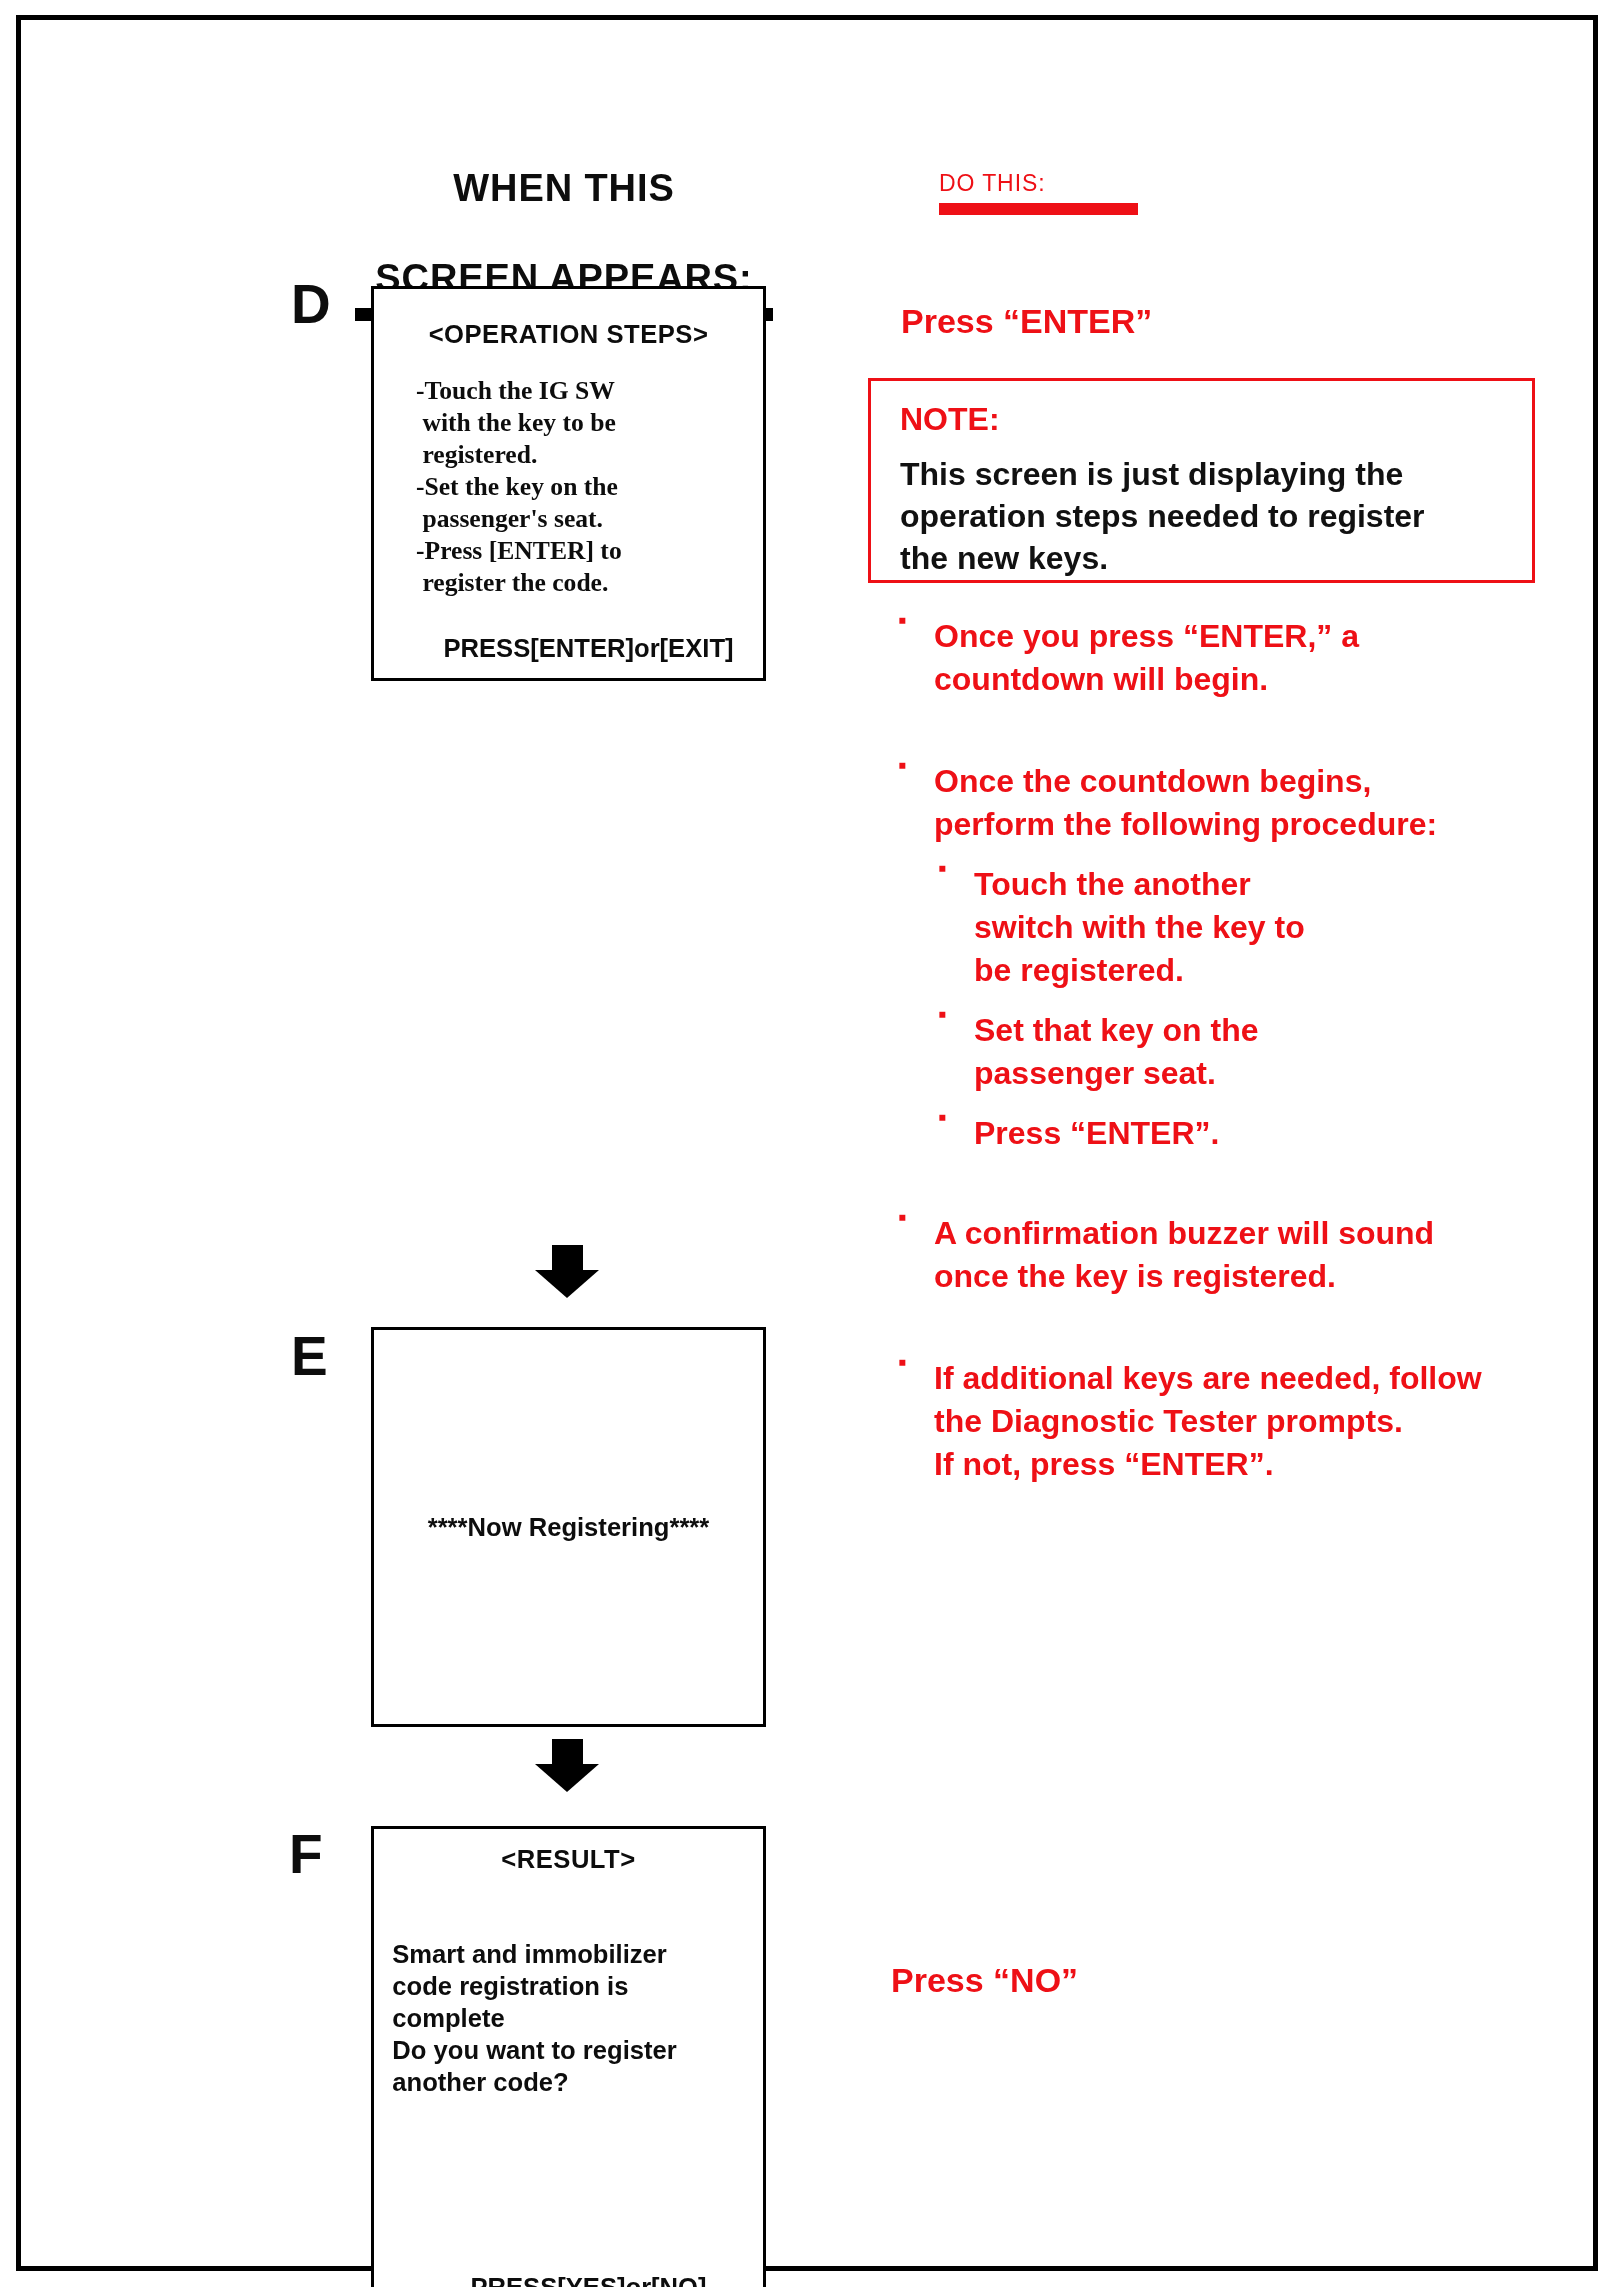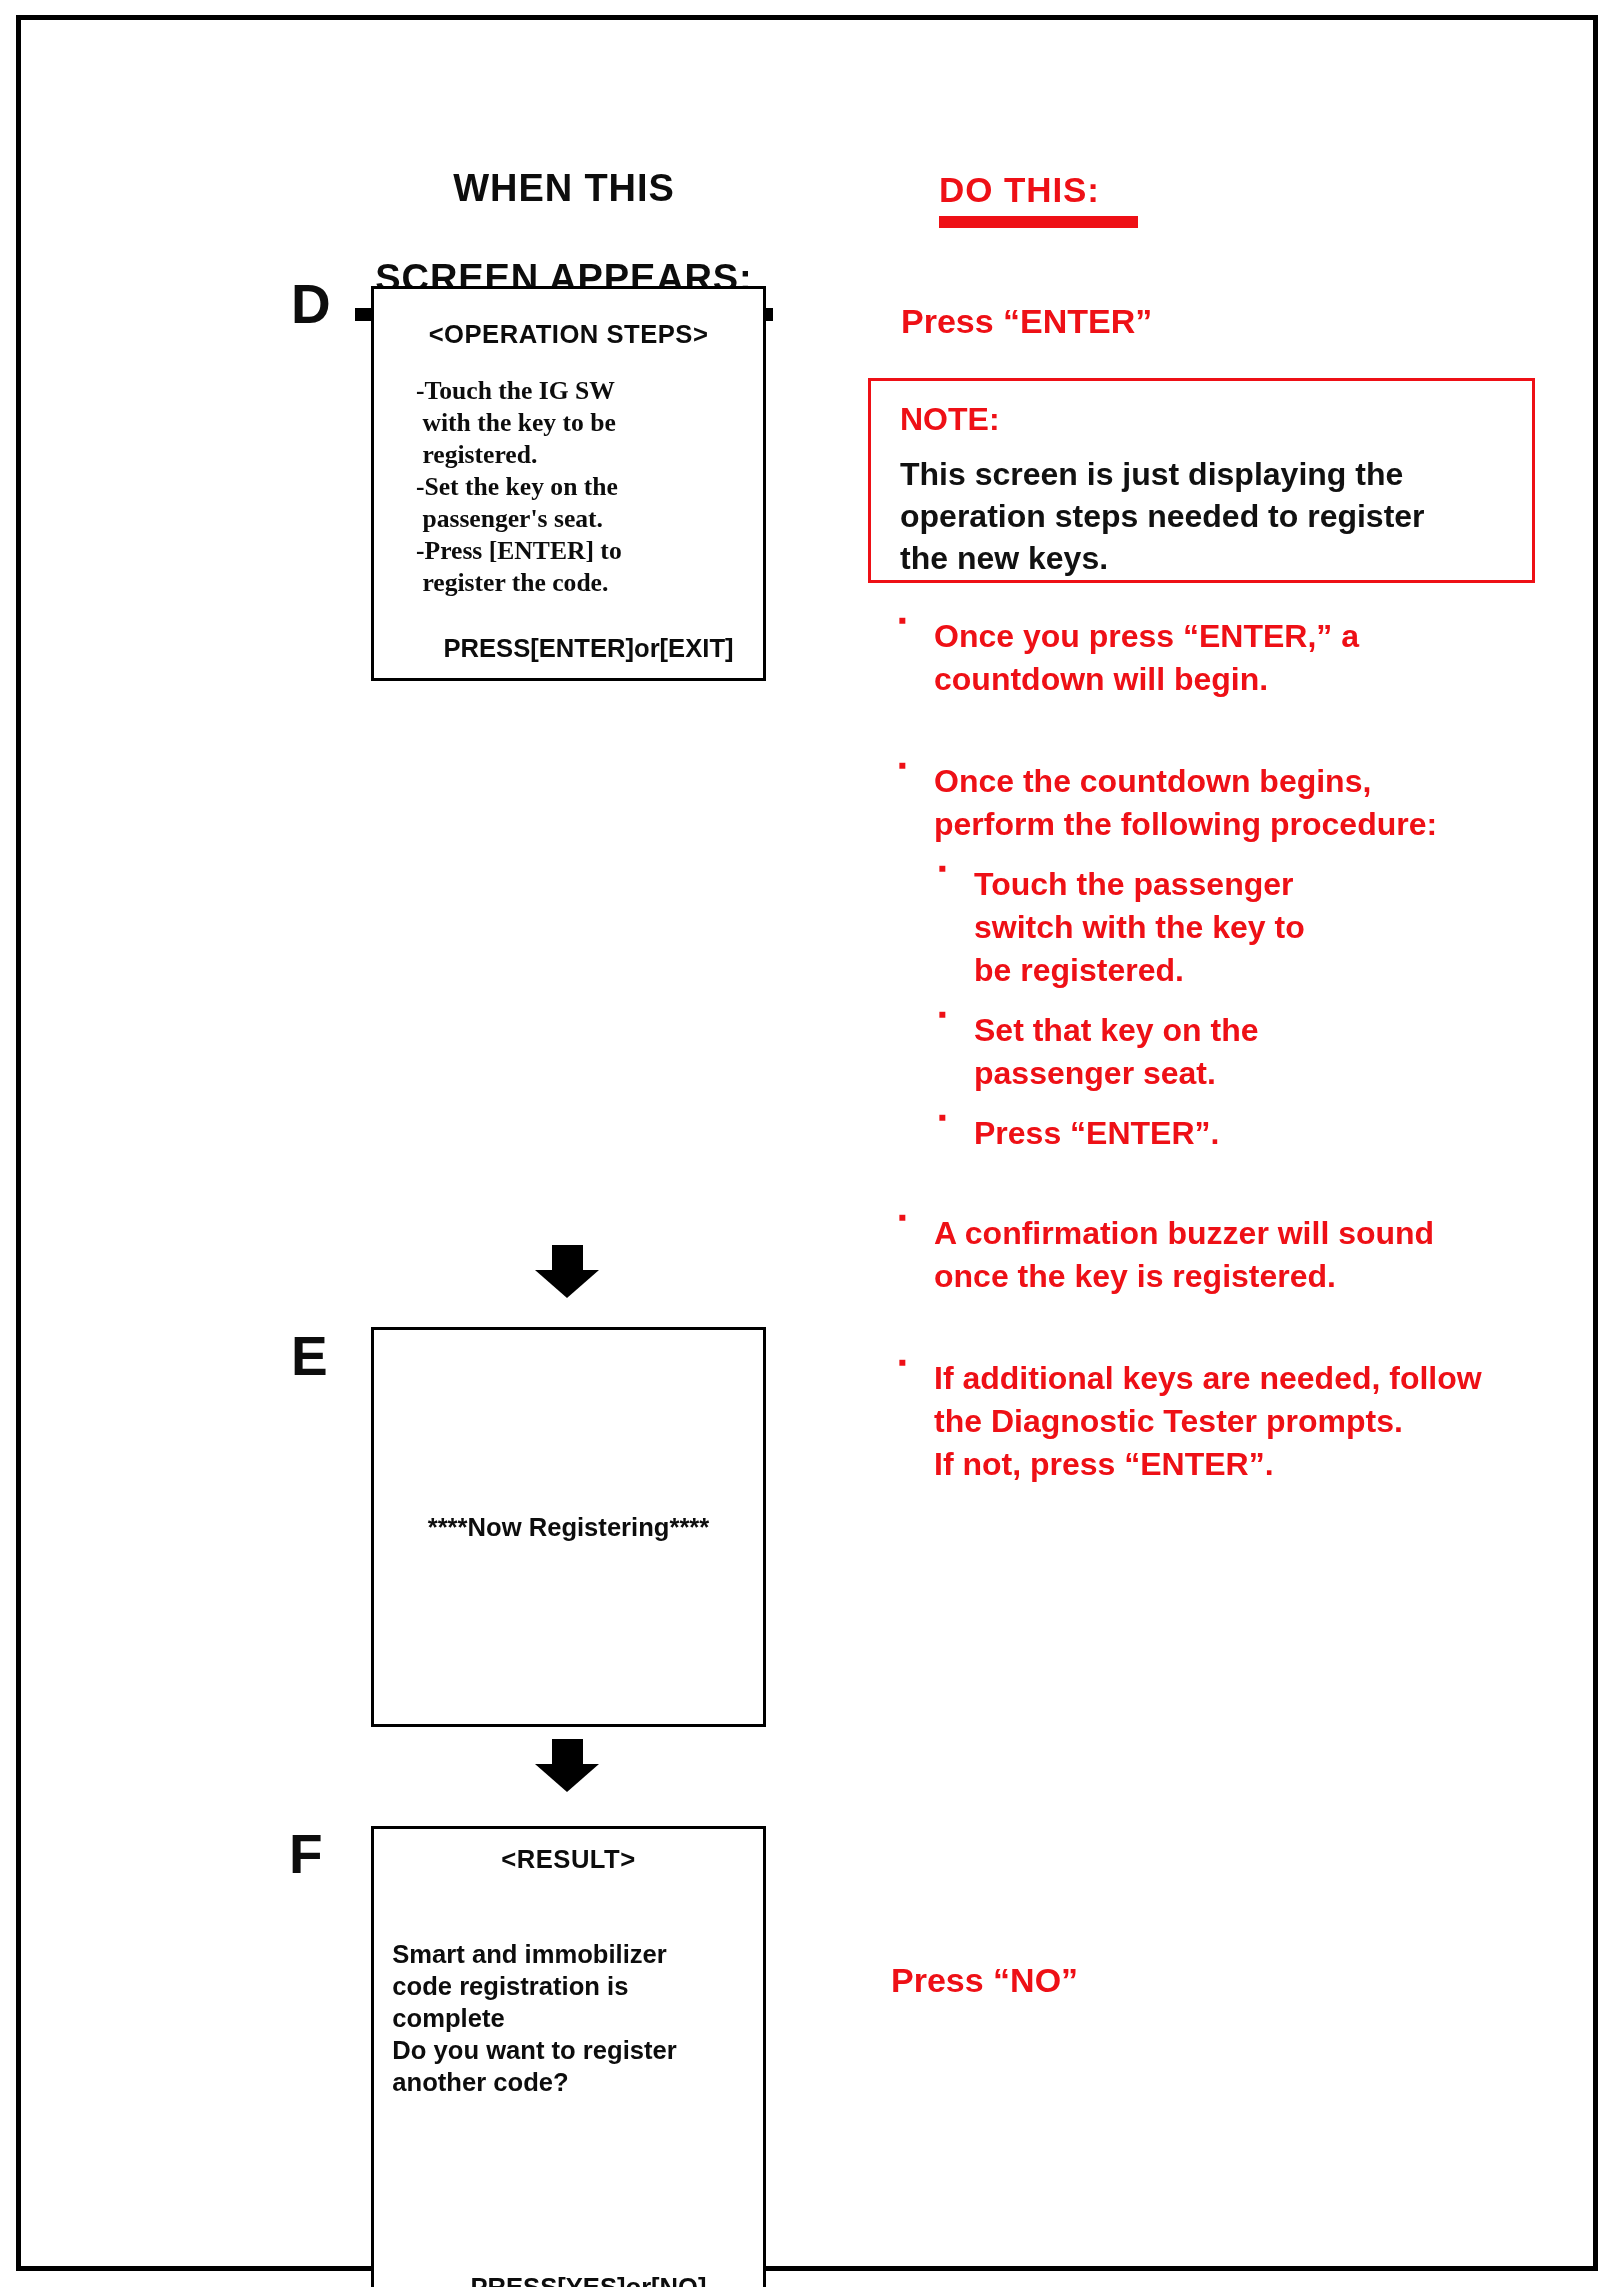--- a/index.html
+++ b/index.html
@@ -10,21 +10,21 @@
   .page-border{position:absolute;left:16.4px;top:14.6px;right:16.4px;bottom:16.4px;border:5.5px solid #000;}
   .prelines{white-space:pre-wrap;margin-top:17px;}
 
   
   .col-header{position:absolute;left:355px;top:121px;width:418px;text-align:center;}
   .col-header .hline{font-size:38px;font-weight:bold;line-height:46px;letter-spacing:0.9px;margin-top:44px;}
   .black-bar{margin-top:7.3px;height:12.8px;background:#000;}
 
   
   .dothis-header{position:absolute;left:939px;top:170px;}
-  .dothis-header .hline{font-size:35px;font-weight:bold;letter-spacing:0.9px;color:#ee1016;}
+  .dothis-header .hline{font-size:23px;font-weight:normal;letter-spacing:0.9px;color:#ee1016;}
   .red-bar{margin-top:6.4px;height:12px;width:199px;background:#ee1016;}
 
   
   .flow-label{position:absolute;font-size:55px;font-weight:bold;line-height:55px;}
   .label-d{left:291px;top:277px;}
   .label-e{left:291px;top:1329px;}
   .label-f{left:289px;top:1827px;}
 
   
   .screen-box{position:absolute;left:371px;width:395px;border:3.7px solid #000;box-sizing:border-box;background:#fff;}
@@ -133,21 +133,21 @@
       <span class="prelines">Once you press “ENTER,” a
 countdown will begin.</span>
     </div>
     <div class="bullet l1">
       <span class="marker">▪</span>
       <span class="prelines">Once the countdown begins,
 perform the following procedure:</span>
     </div>
     <div class="bullet l2">
       <span class="marker">▪</span>
-      <span class="prelines">Touch the passenger
+      <span class="prelines">Touch the another
 switch with the key to
 be registered.</span>
     </div>
     <div class="bullet l2">
       <span class="marker">▪</span>
       <span class="prelines">Set that key on the
 passenger seat.</span>
     </div>
     <div class="bullet l2">
       <span class="marker">▪</span>

